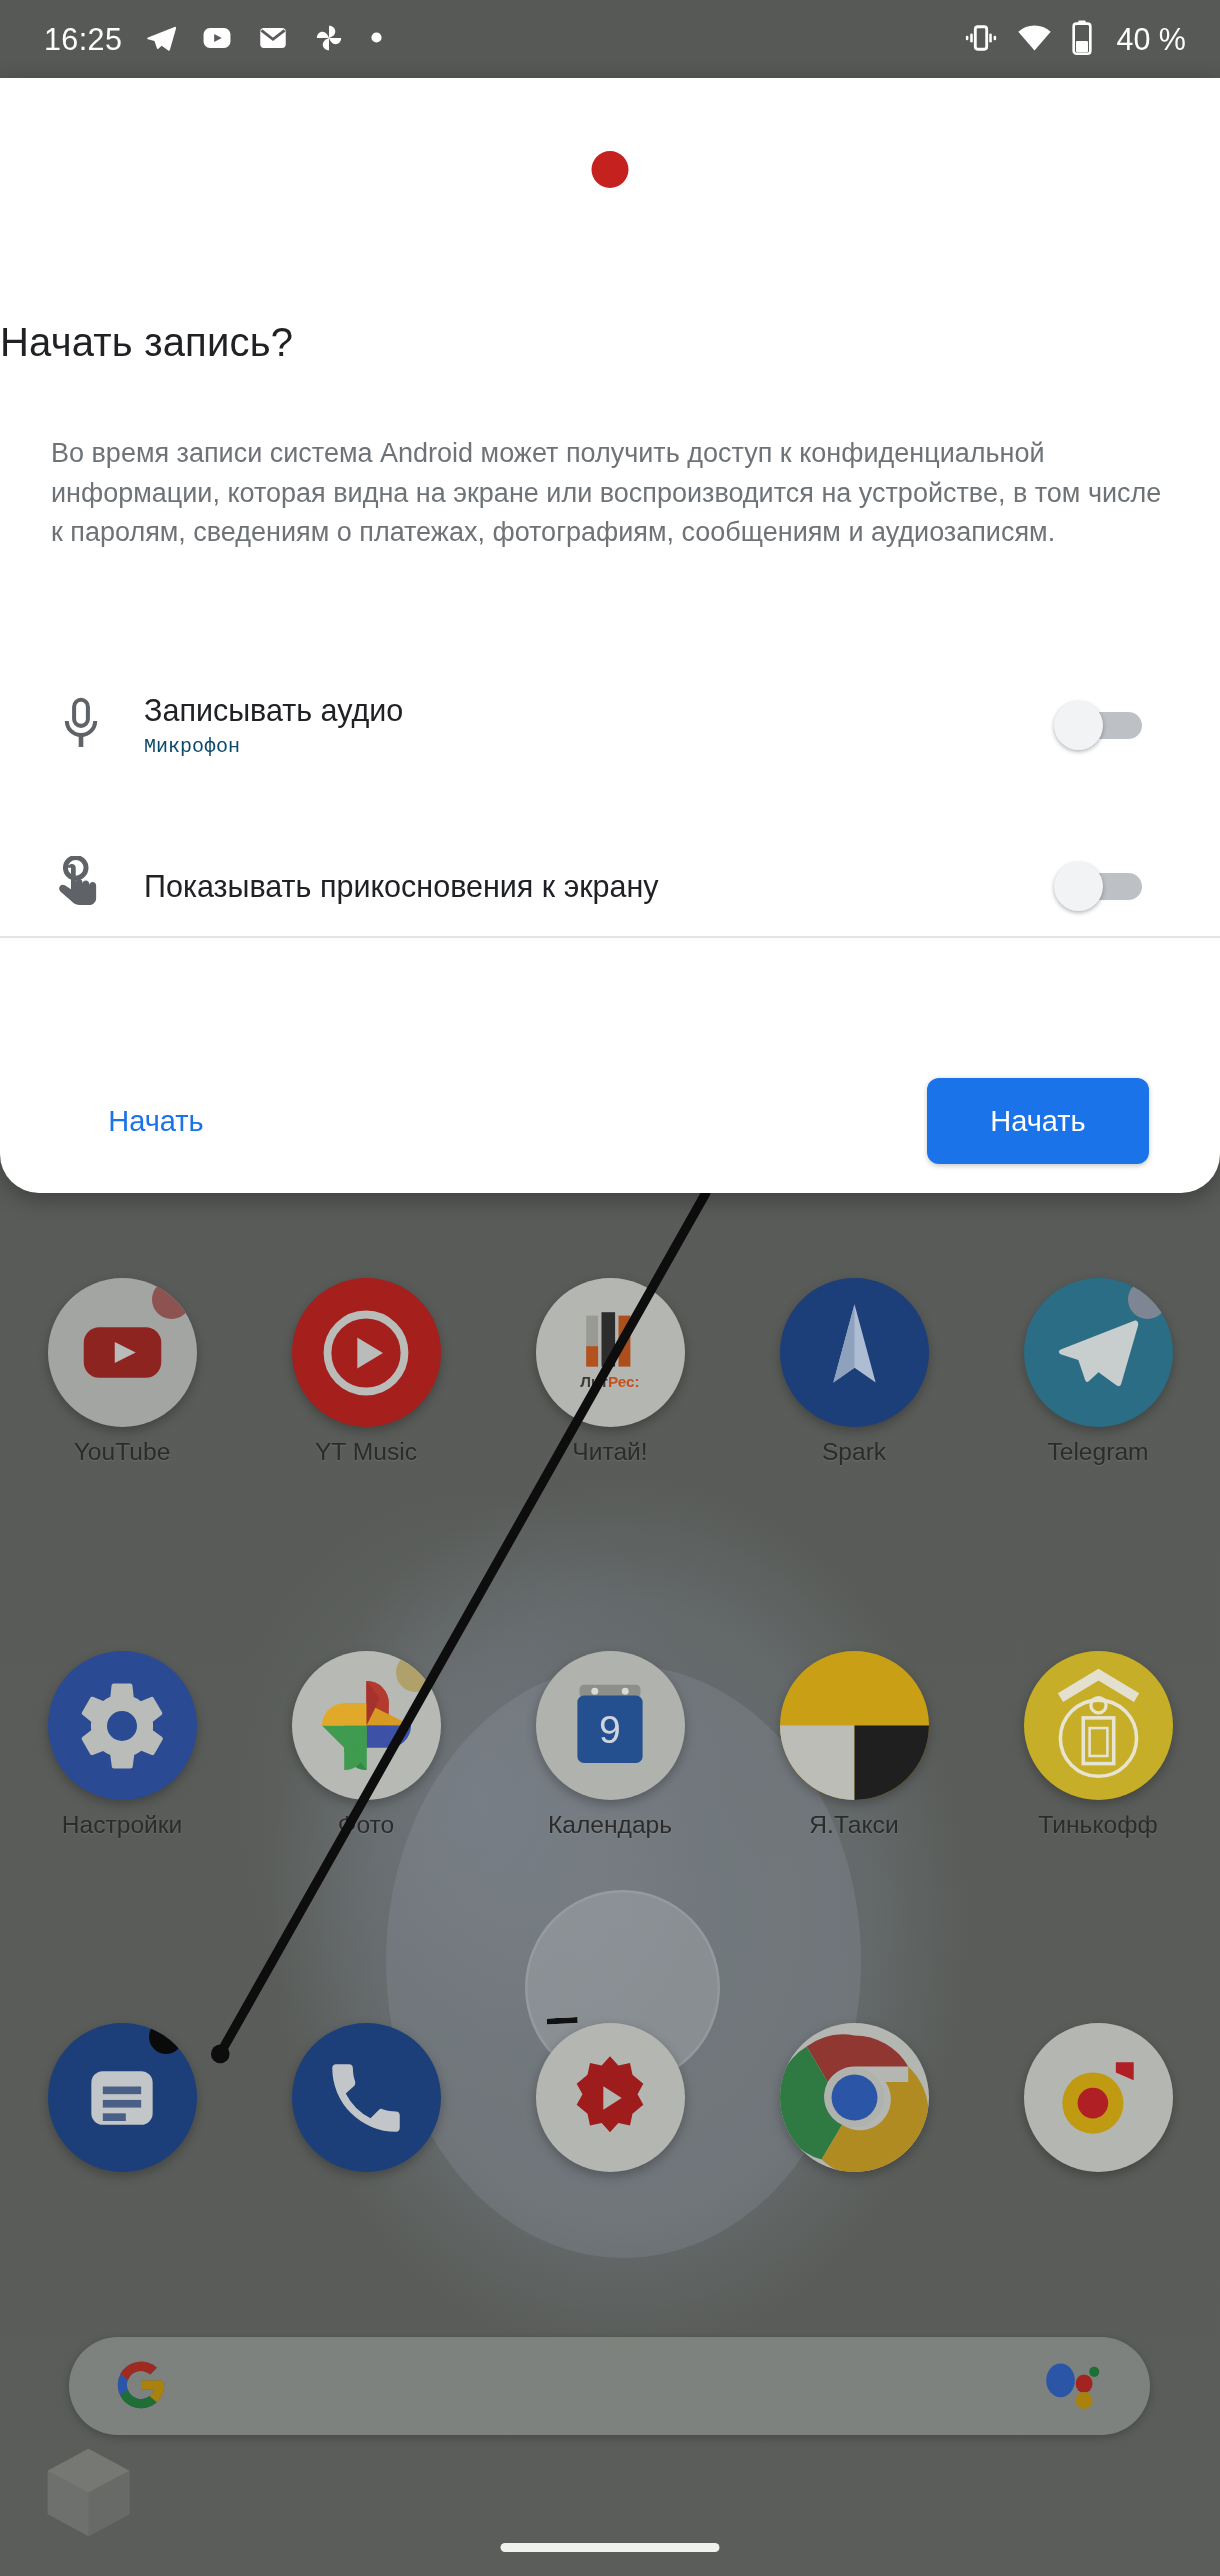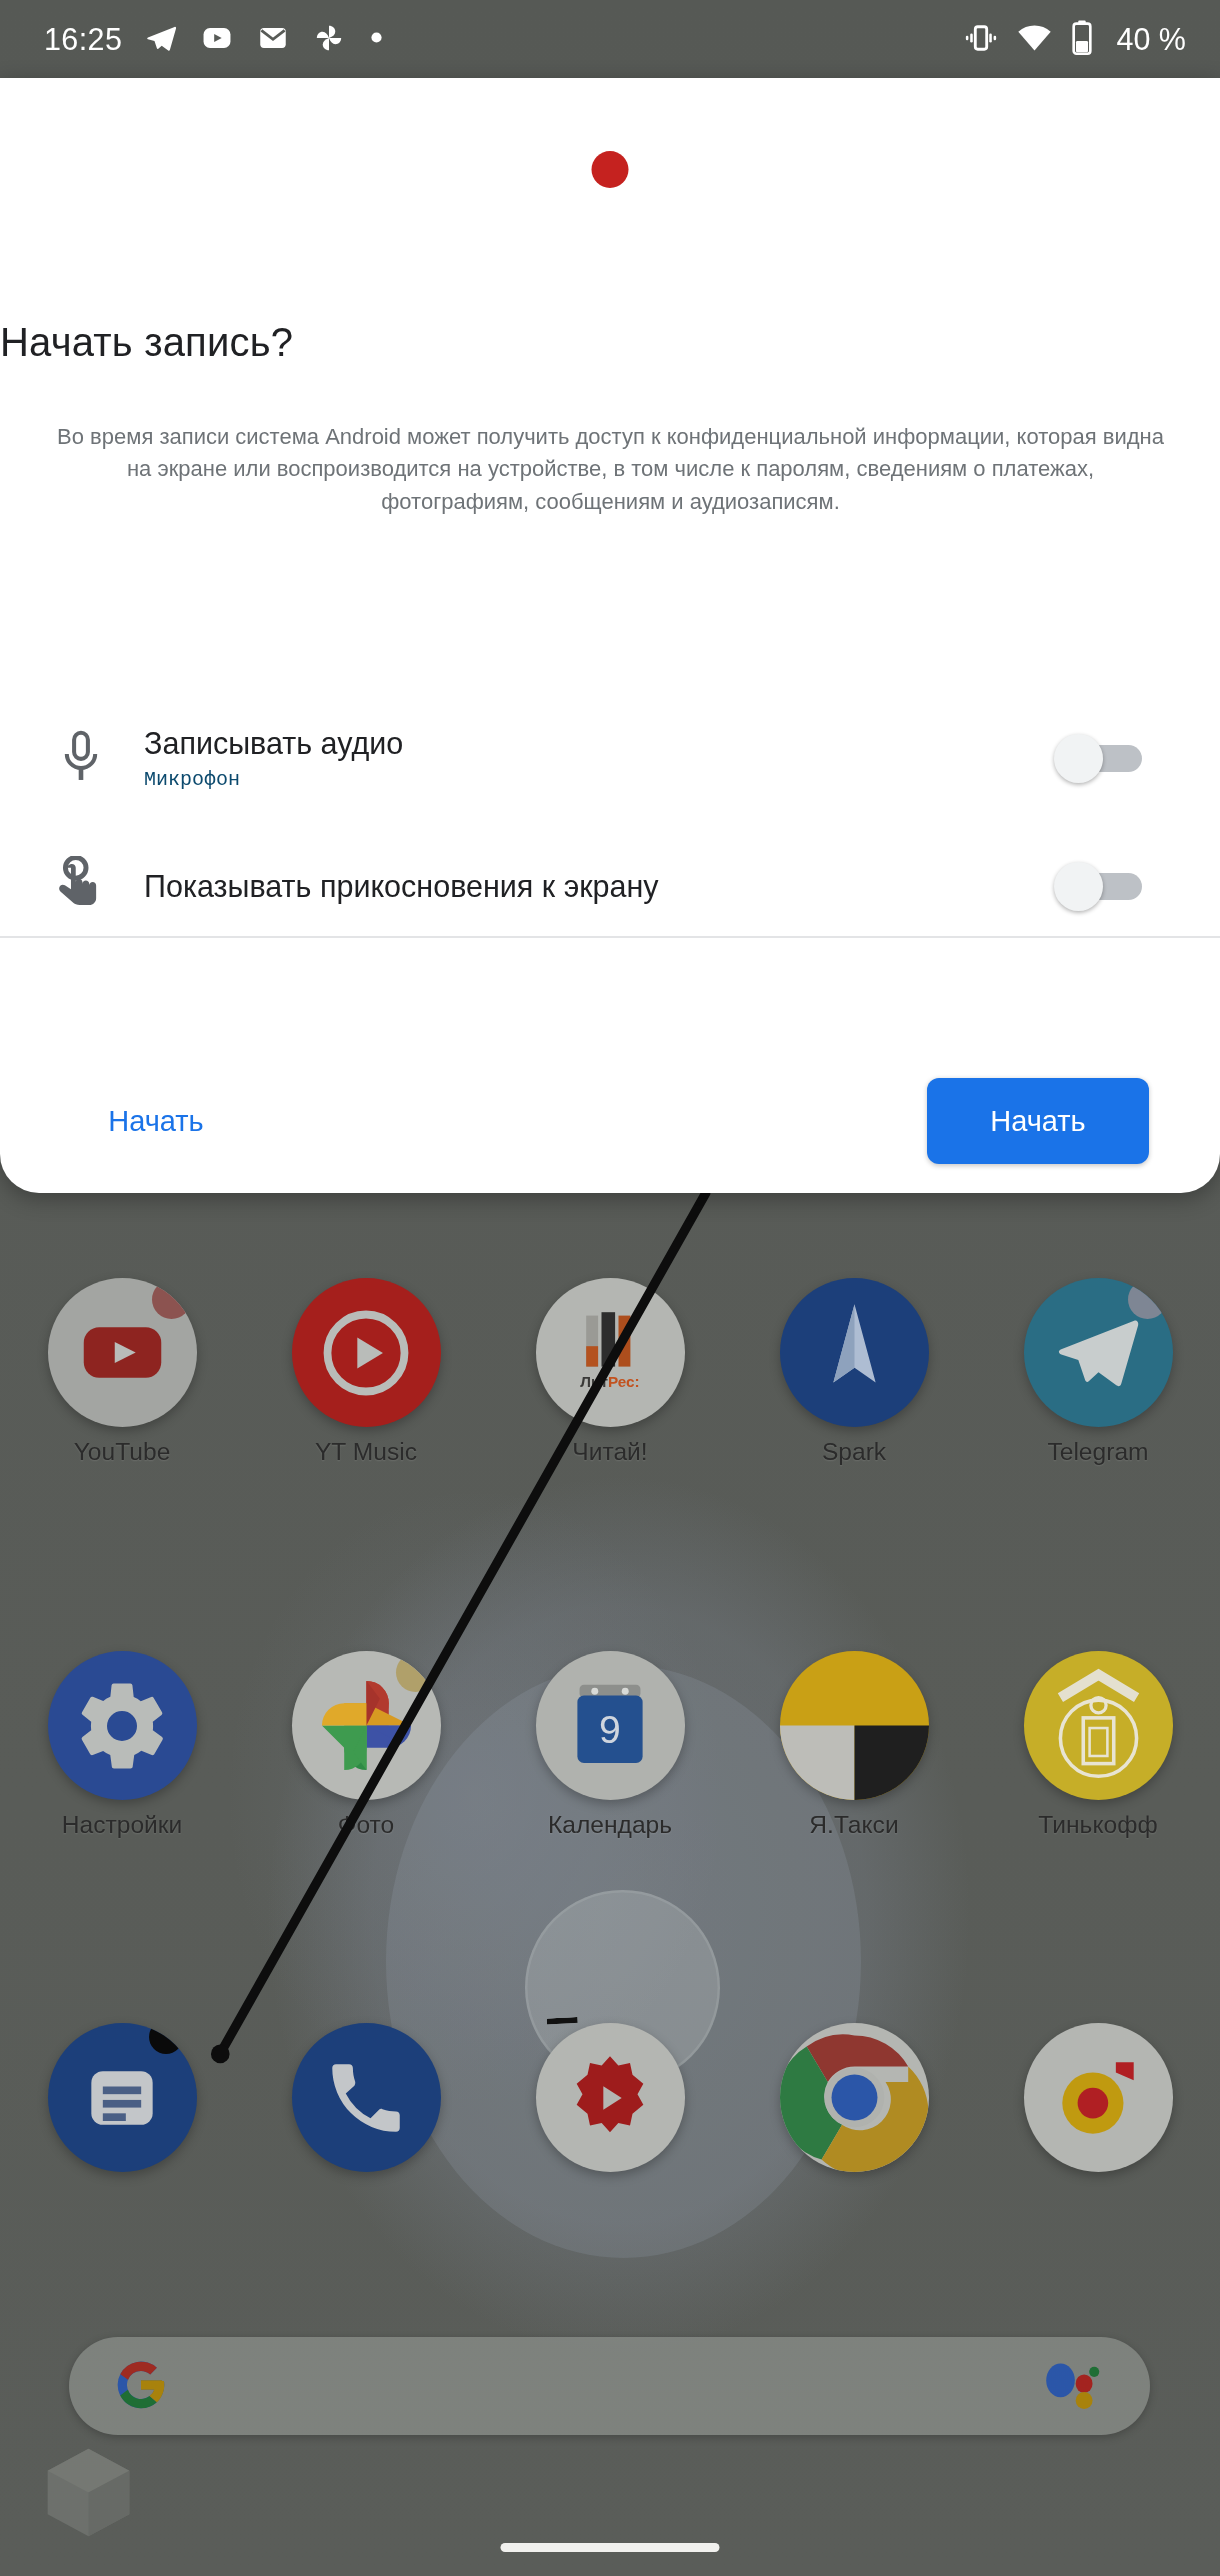--- a/index.html
+++ b/index.html
@@ -68,30 +68,30 @@
     width:37px; height:37px; border-radius:50%;
     background:#c5221f;
   }
   #dialog-title {
     position:absolute; top:242px; left:0; width:100%;
     text-align:left;
     font-size:40px; color:#202124; font-weight:400;
     letter-spacing:0.2px;
   }
   #dialog-body {
-    position:absolute; top:343px; left:51px; width:1119px;
-    font-size:22px; line-height:1.47; color:#6e7377;text-align:center;
+    position:absolute; top:356px; left:51px; width:1119px;
+    font-size:27px; line-height:1.47; color:#6e7377;
   }
 
   
   .option-row {
     position:absolute; left:0; width:1220px; height:100px;
     display:flex; align-items:center;
   }
-  #row-audio { top:630px; }
+  #row-audio { top:597px; }
   #row-touch { top:758px; }
   .opt-icon {
     width:59px; margin-left:51px;
     display:flex; align-items:center; justify-content:center;
     flex:0 0 auto;
   }
   .opt-texts { margin-left:34px; flex:1 1 auto; }
   .opt-title { font-size:30.5px; color:#202124; line-height:1.2; }
   .opt-sub   { font-size:20px; color:#0c4a6e; margin-top:6.8px;font-family:Liberation Mono, monospace; }
 

